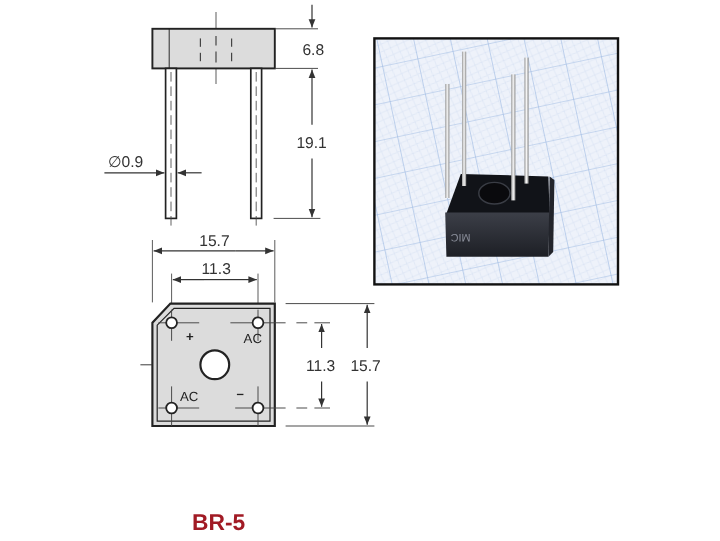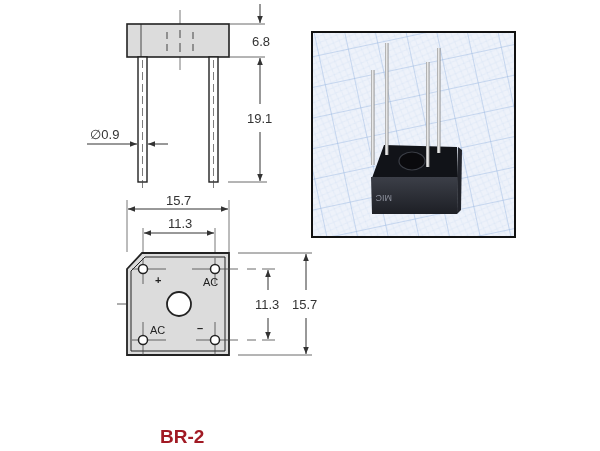--- a/index.html
+++ b/index.html
@@ -140,13 +140,13 @@
     <text x="418" y="203" font-size="9" fill="#8c909c" transform="rotate(180 405 199)" font-family="Liberation Sans, sans-serif">MIC</text>
 
     <rect x="371" y="70" width="3.5" height="95" fill="url(#lead-grad)"></rect>
     <rect x="385" y="43" width="3.5" height="112" fill="url(#lead-grad)"></rect>
     <rect x="426" y="62" width="3.5" height="105" fill="url(#lead-grad)"></rect>
     <rect x="437" y="48" width="3.5" height="105" fill="url(#lead-grad)"></rect>
     <rect x="312" y="32" width="203" height="205" fill="none" stroke="#111" stroke-width="2"></rect>
   </g>
 </svg>
 
-<div class="title">BR-2</div>
+<div class="title">BR-5</div>
 
 </body></html>

